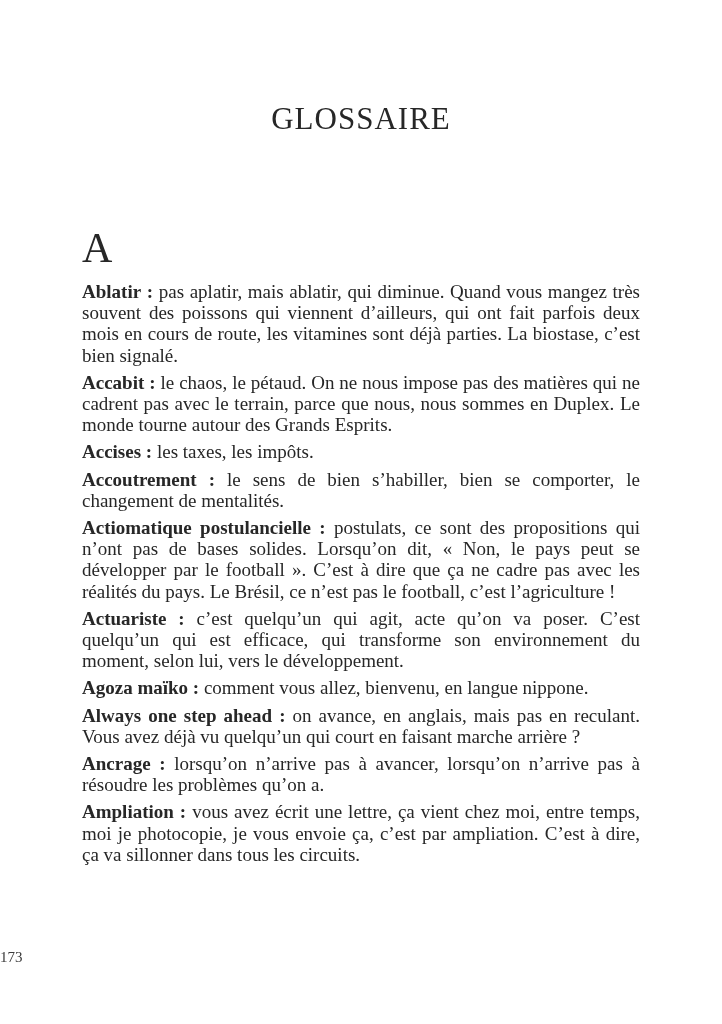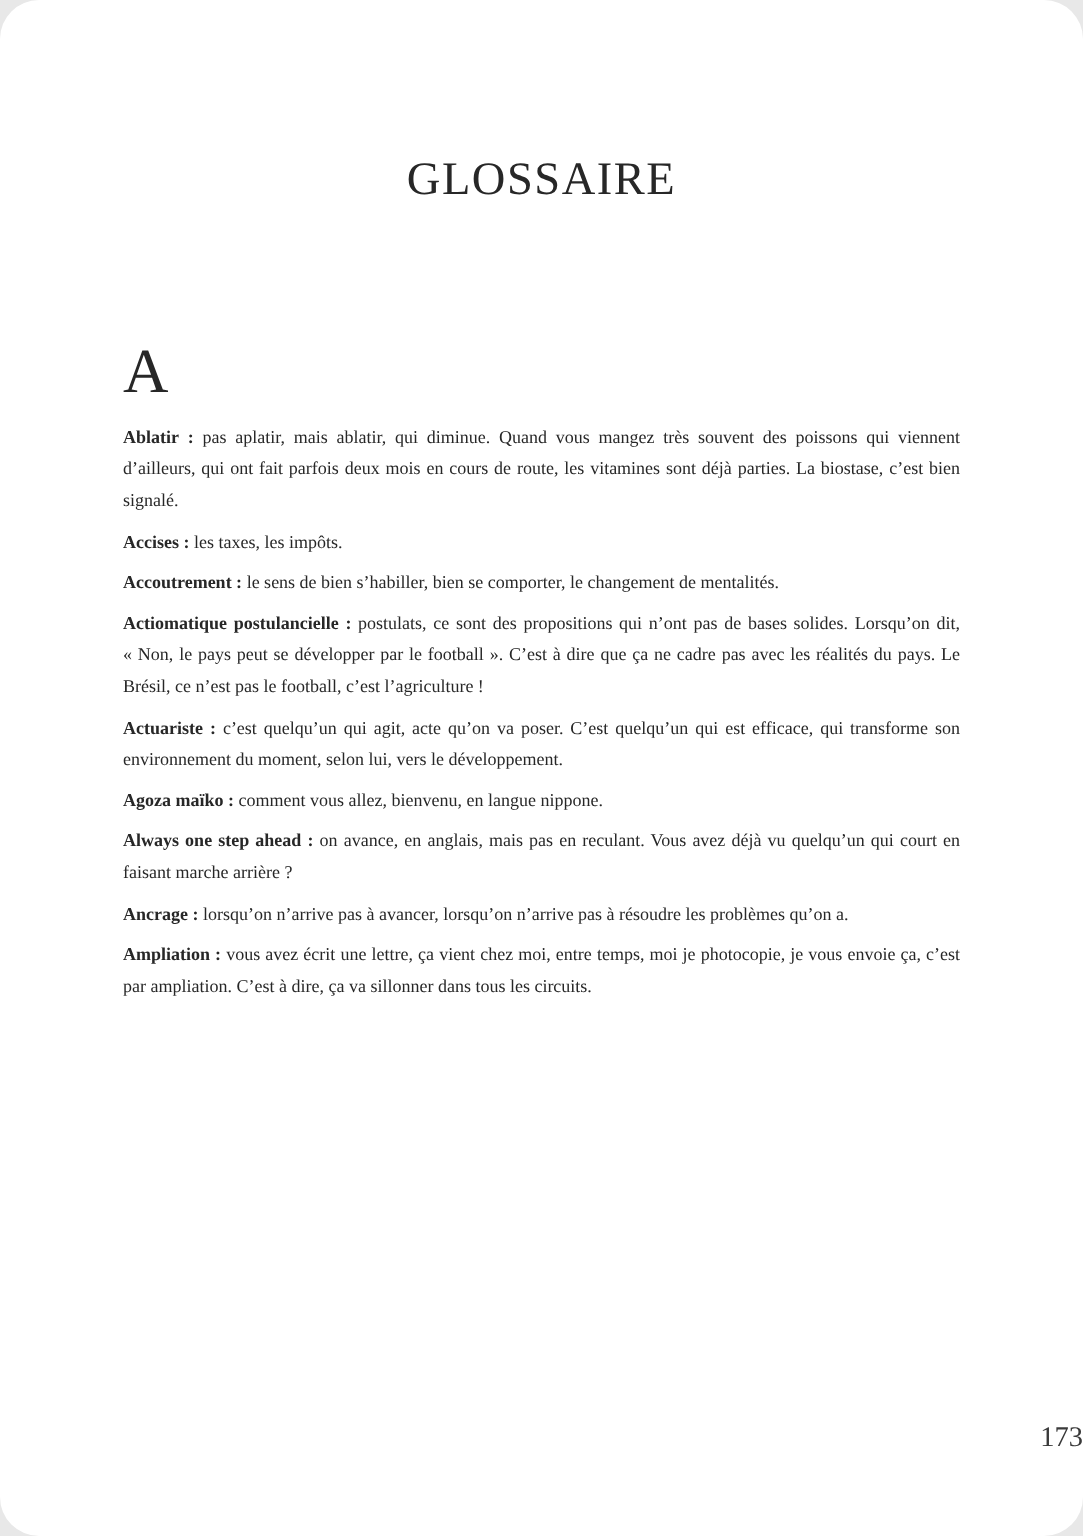--- a/index.html
+++ b/index.html
@@ -9,21 +9,20 @@
   }
   .page {
     position: relative;
     width: 722px;
     height: 1024px;
     margin: 0 auto;
     background: #ffffff;
     overflow: hidden;
     font-family: "Liberation Serif", serif;
     color: #272727;
-    border-radius: 26px;
   }
   .title {
     position: absolute;
     top: 103px;
     left: 0;
     width: 100%;
     text-align: center;
     font-size: 31px;
     font-weight: 400;
     letter-spacing: 1px;
@@ -37,52 +36,53 @@
     font-size: 42px;
     font-weight: 400;
     line-height: 1;
     margin: 0;
   }
   .entries {
     position: absolute;
     top: 281px;
     left: 82px;
     width: 558px;
-    font-size: 12px;
+    font-size: 19px;
     line-height: 21.2px;
     text-align: justify;
     hyphens: auto;
     font-family: Liberation Serif, serif;
     -webkit-hyphens: auto;
   }
   .entry {
     margin: 0 0 6px 0;
   }
   .entry .term {
     font-weight: 700;
   }
   .page-number {
     position: absolute;
     top: 949px;
     left: 0;
     width: 100%;
-    text-align: right;
-    font-size: 19px;
+    text-align: left;
+    font-size: 15px;
     line-height: 1.1;
     color: #3a3a3a;
   }
 </style>
 </head>
 <body>
 
 <div class="page">
   <h1 class="title">GLOSSAIRE</h1>
   <div class="section-letter">A</div>
   <div class="entries" id="entries">
       <p class="entry"><span class="term">Ablatir&nbsp;:</span> <span class="definition">pas aplatir, mais ablatir, qui diminue. Quand vous mangez très souvent des poissons qui viennent d’ailleurs, qui ont fait parfois deux mois en cours de route, les vitamines sont déjà parties. La biostase, c’est bien signalé.</span></p>
+      <p class="entry"><span class="term">Accabit&nbsp;:</span> <span class="definition">le chaos, le pétaud. On ne nous impose pas des matières qui ne cadrent pas avec le terrain, parce que nous, nous sommes en Duplex. Le monde tourne autour des Grands Esprits.</span></p>
       <p class="entry"><span class="term">Accises&nbsp;:</span> <span class="definition">les taxes, les impôts.</span></p>
       <p class="entry"><span class="term">Accoutrement&nbsp;:</span> <span class="definition">le sens de bien s’habiller, bien se comporter, le changement de mentalités.</span></p>
       <p class="entry"><span class="term">Actiomatique postulancielle&nbsp;:</span> <span class="definition">postulats, ce sont des propositions qui n’ont pas de bases solides. Lorsqu’on dit, «&nbsp;Non, le pays peut se développer par le football&nbsp;». C’est à dire que ça ne cadre pas avec les réalités du pays. Le Brésil, ce n’est pas le football, c’est l’agriculture&nbsp;!</span></p>
       <p class="entry"><span class="term">Actuariste&nbsp;:</span> <span class="definition">c’est quelqu’un qui agit, acte qu’on va poser. C’est quelqu’un qui est efficace, qui transforme son environnement du moment, selon lui, vers le développement.</span></p>
       <p class="entry"><span class="term">Agoza maïko&nbsp;:</span> <span class="definition">comment vous allez, bienvenu, en langue nippone.</span></p>
       <p class="entry"><span class="term">Always one step ahead&nbsp;:</span> <span class="definition">on avance, en anglais, mais pas en reculant. Vous avez déjà vu quelqu’un qui court en faisant marche arrière&nbsp;?</span></p>
       <p class="entry"><span class="term">Ancrage&nbsp;:</span> <span class="definition">lorsqu’on n’arrive pas à avancer, lorsqu’on n’arrive pas à résoudre les problèmes qu’on a.</span></p>
       <p class="entry"><span class="term">Ampliation&nbsp;:</span> <span class="definition">vous avez écrit une lettre, ça vient chez moi, entre temps, moi je photocopie, je vous envoie ça, c’est par ampliation. C’est à dire, ça va sillonner dans tous les circuits.</span></p>
     </div>
   <div class="page-number">173</div>

